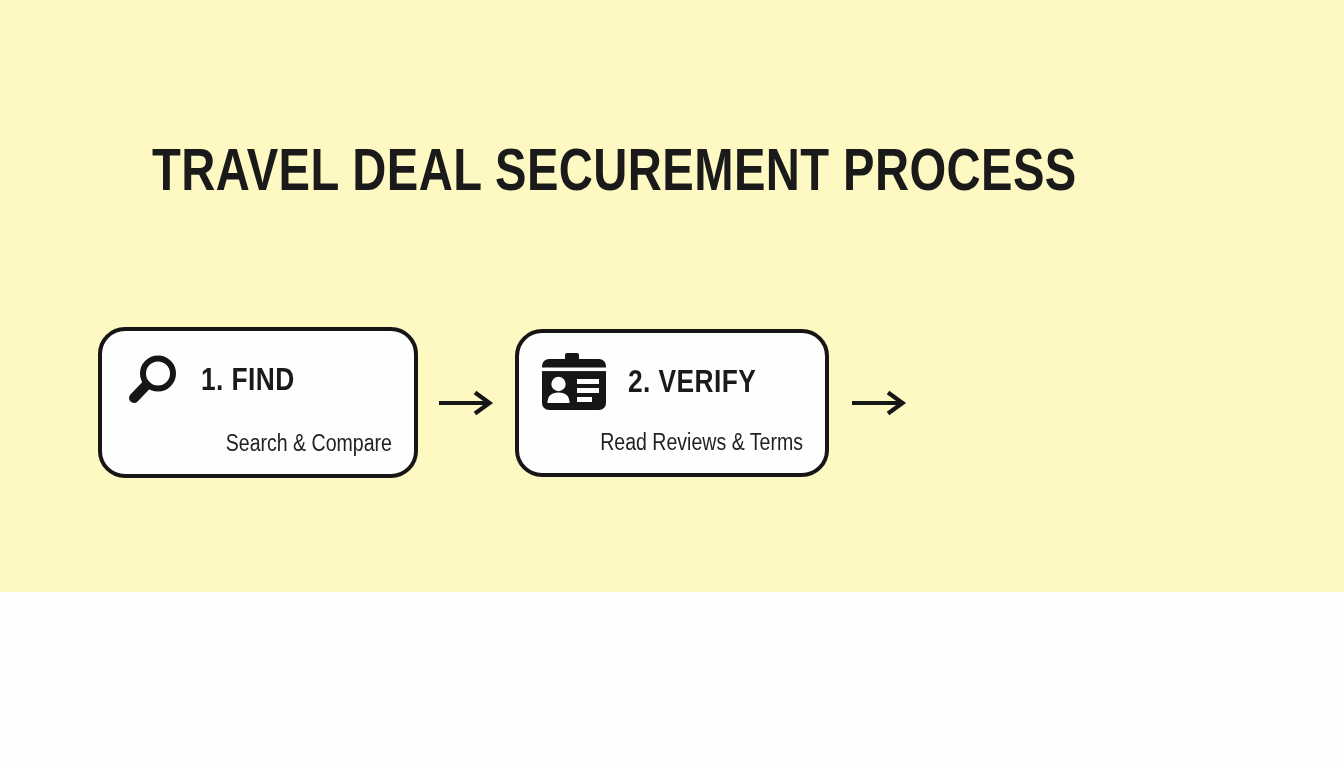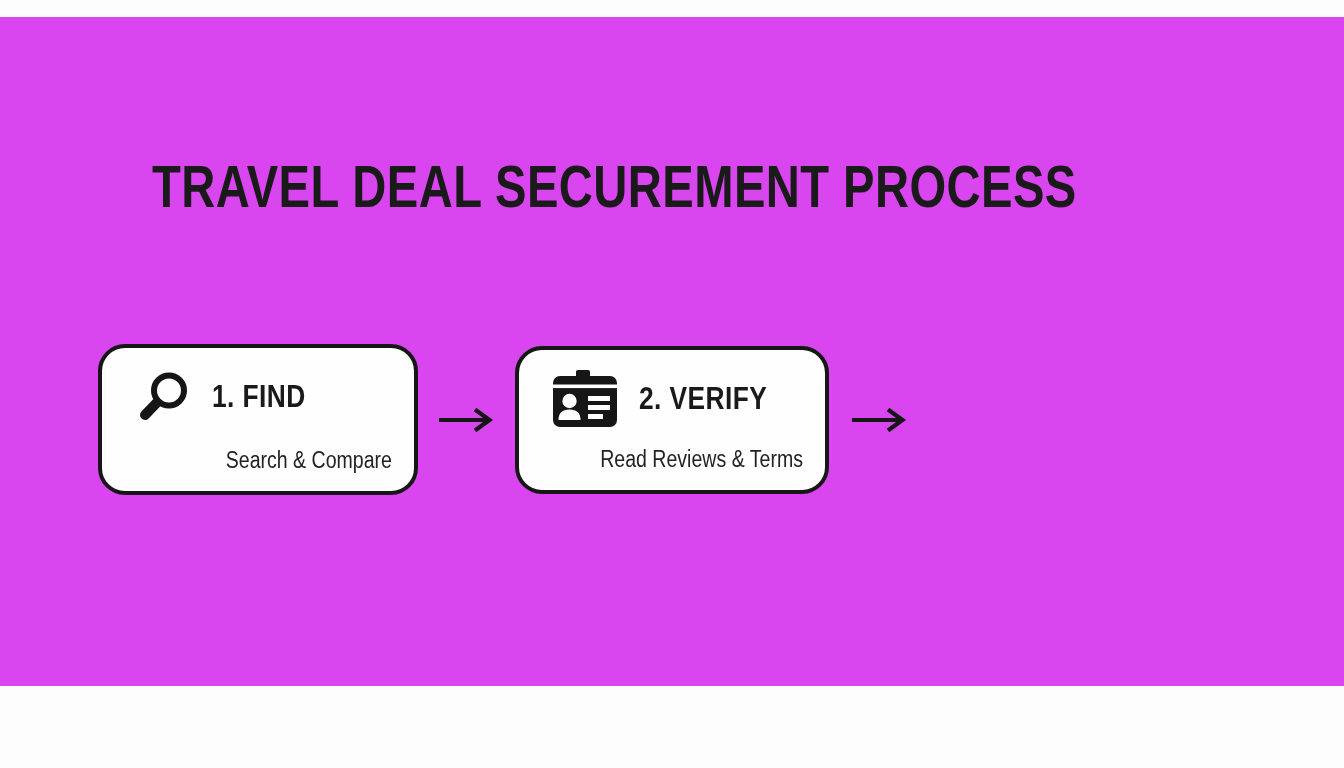--- a/index.html
+++ b/index.html
@@ -2,24 +2,23 @@
 <html><head>
 <meta charset="utf-8">
 <style>
   * { margin: 0; padding: 0; box-sizing: border-box; }
   html, body { background: #fdfdfd; }
   body { font-family: "Liberation Sans", "DejaVu Sans", sans-serif; }
 
   .canvas {
     position: relative;
     width: 1344px;
-    height: 669px;
-    background: #d946ef;
+    height: 592px;
+    background: #fef9c3;
     overflow: hidden;
-    margin-top: 17px;
   }
 
   .diagram-title {
     position: absolute;
     left: 152px;
     top: 141px;
     font-size: 59px;
     font-weight: 800;
     color: #1a1a1a;
     letter-spacing: 0.5px;
@@ -38,21 +37,21 @@
   }
 
   .step-box {
     width: 320px;
     height: 151px;
     background: #fefefe;
     border: 4px solid #161616;
     border-radius: 27px;
     display: flex;
     flex-direction: column;
-    padding: 20px 22px 17px 33px;
+    padding: 20px 22px 17px 22px;
   }
   .step-box.w2 { width: 314px; height: 148px; }
   .step-box.w3 { width: 316px; height: 147px; }
 
   .step-head {
     display: flex;
     align-items: center;
     gap: 21px;
     min-height: 58px;
   }

